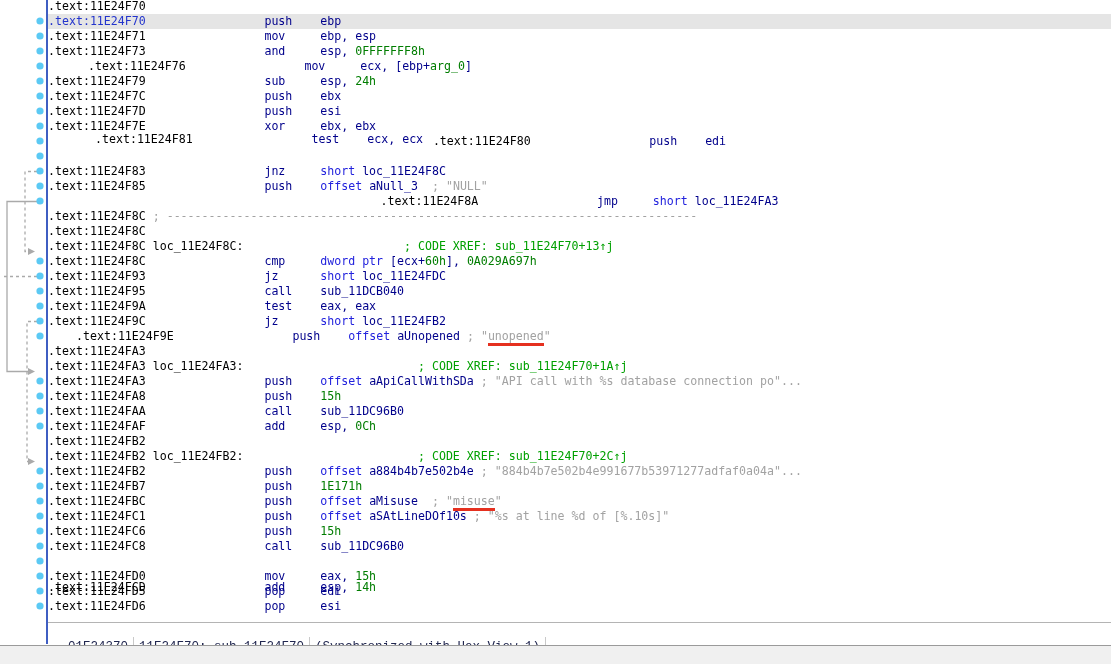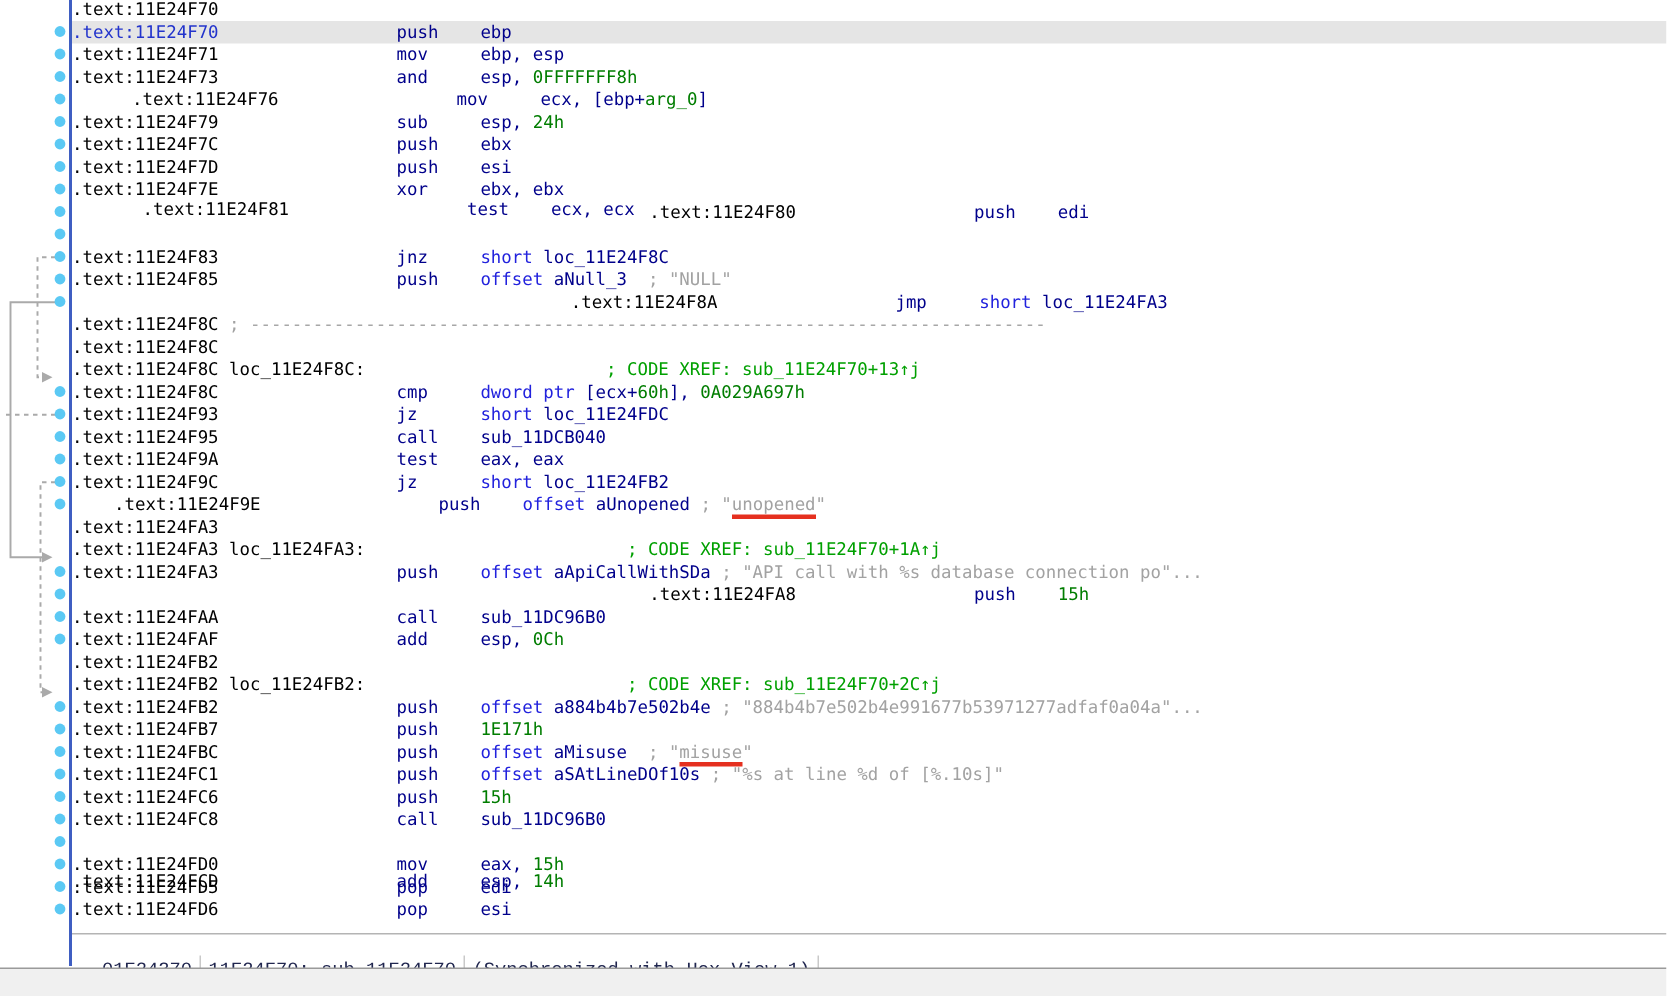--- a/index.html
+++ b/index.html
@@ -111,21 +111,21 @@
       <div class="line" style="top: 239px;"><span class="sg-addr">.text:11E24F8C </span><span class="sg-label">loc_11E24F8C:</span><span class="sg-sp">                       </span><span class="sg-xref">; CODE XREF: sub_11E24F70+13↑j</span></div>
       <div class="line" style="top: 254px;"><span class="sg-addr">.text:11E24F8C</span><span class="sg-sp">                 </span><span class="sg-mn">cmp     </span><span class="sg-kw">dword ptr </span><span class="sg-reg">[ecx+</span><span class="sg-num">60h</span><span class="sg-reg">], </span><span class="sg-num">0A029A697h</span></div>
       <div class="line" style="top: 269px;"><span class="sg-addr">.text:11E24F93</span><span class="sg-sp">                 </span><span class="sg-mn">jz      </span><span class="sg-kw">short </span><span class="sg-name">loc_11E24FDC</span></div>
       <div class="line" style="top: 284px;"><span class="sg-addr">.text:11E24F95</span><span class="sg-sp">                 </span><span class="sg-mn">call    </span><span class="sg-name">sub_11DCB040</span></div>
       <div class="line" style="top: 299px;"><span class="sg-addr">.text:11E24F9A</span><span class="sg-sp">                 </span><span class="sg-mn">test    </span><span class="sg-reg">eax, eax</span></div>
       <div class="line" style="top: 314px;"><span class="sg-addr">.text:11E24F9C</span><span class="sg-sp">                 </span><span class="sg-mn">jz      </span><span class="sg-kw">short </span><span class="sg-name">loc_11E24FB2</span></div>
       <div class="line" style="top: 329px; padding-left: 28px;"><span class="sg-addr">.text:11E24F9E</span><span class="sg-sp">                 </span><span class="sg-mn">push    </span><span class="sg-kw">offset </span><span class="sg-name">aUnopened</span><span class="sg-com"> ; "</span><span class="sg-comul">unopened</span><span class="sg-com">"</span></div>
       <div class="line" style="top: 344px;"><span class="sg-addr">.text:11E24FA3</span></div>
       <div class="line" style="top: 359px;"><span class="sg-addr">.text:11E24FA3 </span><span class="sg-label">loc_11E24FA3:</span><span class="sg-sp">                         </span><span class="sg-xref">; CODE XREF: sub_11E24F70+1A↑j</span></div>
       <div class="line" style="top: 374px;"><span class="sg-addr">.text:11E24FA3</span><span class="sg-sp">                 </span><span class="sg-mn">push    </span><span class="sg-kw">offset </span><span class="sg-name">aApiCallWithSDa</span><span class="sg-com"> ; "API call with %s database connection po"...</span></div>
-      <div class="line" style="top: 389px; text-align: center;"><span class="sg-addr">.text:11E24FA8</span><span class="sg-sp">                 </span><span class="sg-mn">push    </span><span class="sg-num">15h</span></div>
+      <div class="line" style="top: 389px;"><span class="sg-addr">.text:11E24FA8</span><span class="sg-sp">                 </span><span class="sg-mn">push    </span><span class="sg-num">15h</span></div>
       <div class="line" style="top: 404px;"><span class="sg-addr">.text:11E24FAA</span><span class="sg-sp">                 </span><span class="sg-mn">call    </span><span class="sg-name">sub_11DC96B0</span></div>
       <div class="line" style="top: 419px;"><span class="sg-addr">.text:11E24FAF</span><span class="sg-sp">                 </span><span class="sg-mn">add     </span><span class="sg-reg">esp, </span><span class="sg-num">0Ch</span></div>
       <div class="line" style="top: 434px;"><span class="sg-addr">.text:11E24FB2</span></div>
       <div class="line" style="top: 449px;"><span class="sg-addr">.text:11E24FB2 </span><span class="sg-label">loc_11E24FB2:</span><span class="sg-sp">                         </span><span class="sg-xref">; CODE XREF: sub_11E24F70+2C↑j</span></div>
       <div class="line" style="top: 464px;"><span class="sg-addr">.text:11E24FB2</span><span class="sg-sp">                 </span><span class="sg-mn">push    </span><span class="sg-kw">offset </span><span class="sg-name">a884b4b7e502b4e</span><span class="sg-com"> ; "884b4b7e502b4e991677b53971277adfaf0a04a"...</span></div>
       <div class="line" style="top: 479px;"><span class="sg-addr">.text:11E24FB7</span><span class="sg-sp">                 </span><span class="sg-mn">push    </span><span class="sg-num">1E171h</span></div>
       <div class="line" style="top: 494px;"><span class="sg-addr">.text:11E24FBC</span><span class="sg-sp">                 </span><span class="sg-mn">push    </span><span class="sg-kw">offset </span><span class="sg-name">aMisuse</span><span class="sg-com">  ; "</span><span class="sg-comul">misuse</span><span class="sg-com">"</span></div>
       <div class="line" style="top: 509px;"><span class="sg-addr">.text:11E24FC1</span><span class="sg-sp">                 </span><span class="sg-mn">push    </span><span class="sg-kw">offset </span><span class="sg-name">aSAtLineDOf10s</span><span class="sg-com"> ; "%s at line %d of [%.10s]"</span></div>
       <div class="line" style="top: 524px;"><span class="sg-addr">.text:11E24FC6</span><span class="sg-sp">                 </span><span class="sg-mn">push    </span><span class="sg-num">15h</span></div>
       <div class="line" style="top: 539px;"><span class="sg-addr">.text:11E24FC8</span><span class="sg-sp">                 </span><span class="sg-mn">call    </span><span class="sg-name">sub_11DC96B0</span></div>

